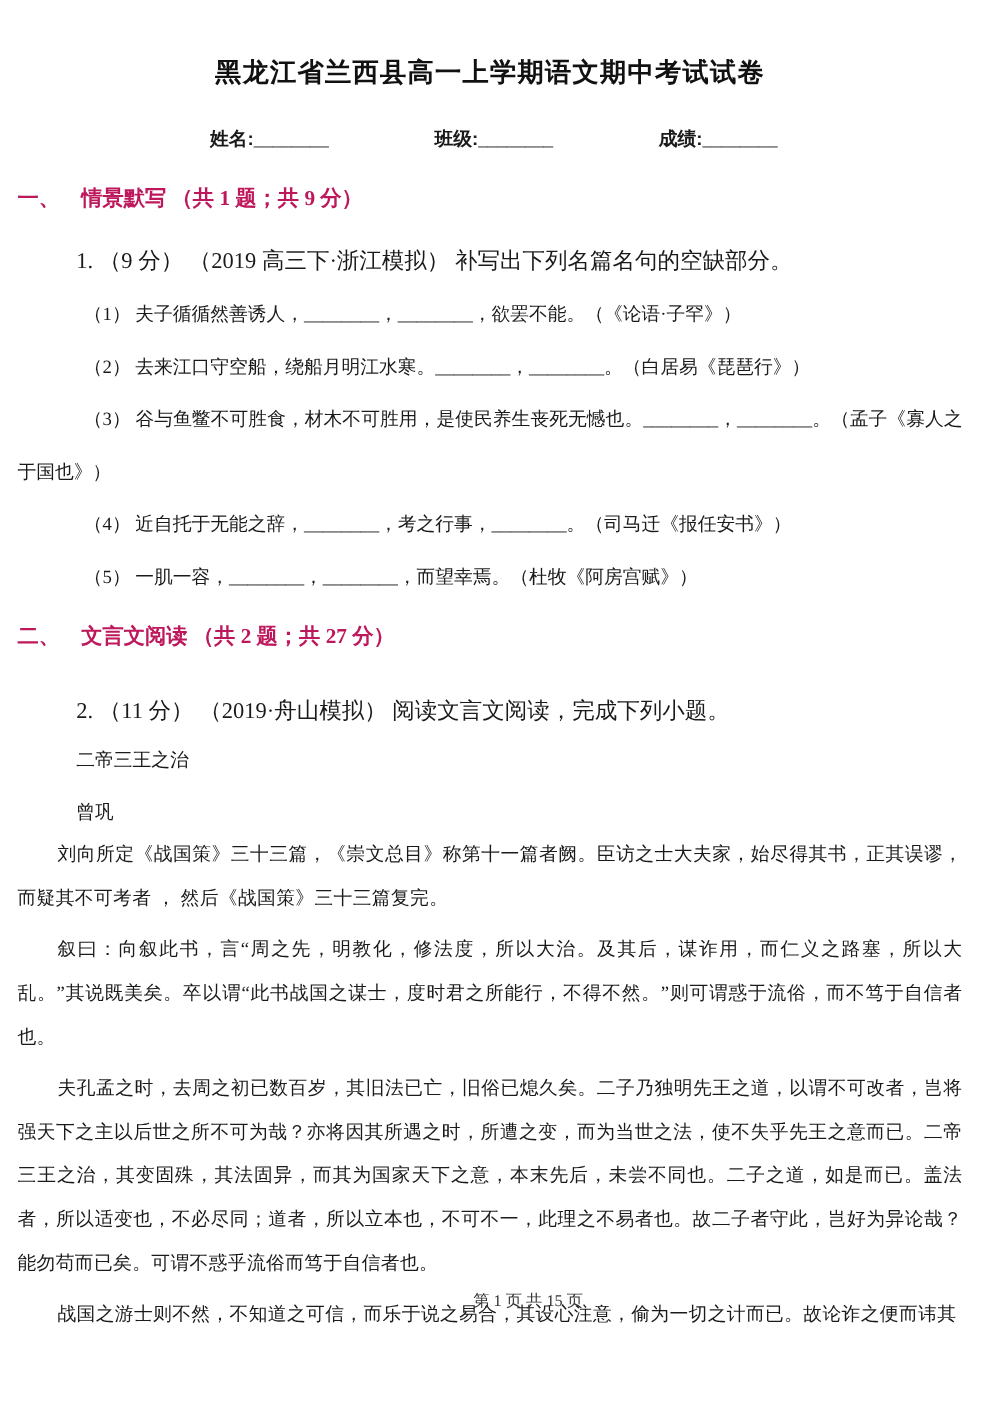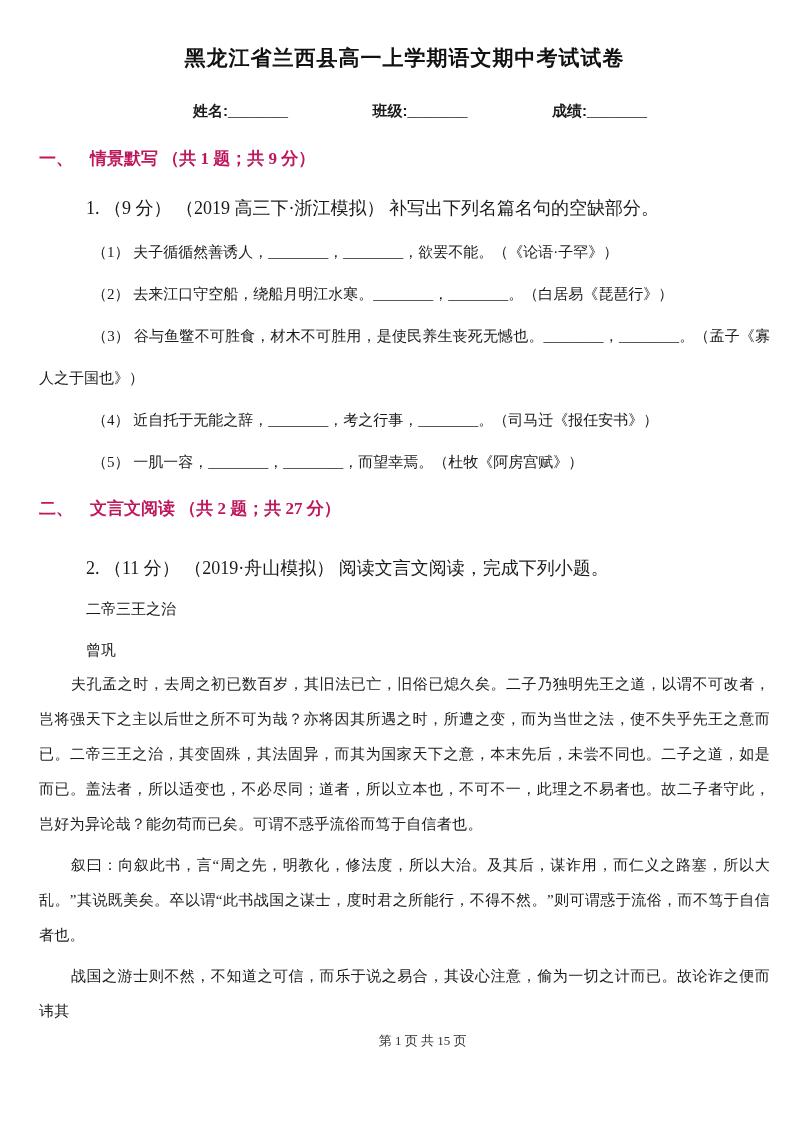--- a/index.html
+++ b/index.html
@@ -6,21 +6,21 @@
   html, body { background: #ffffff; }
   body {
     width: 800px;
     height: 1132px;
     position: relative;
     overflow: hidden;
     color: #1a1a1a;
     font-family: "Liberation Serif", "DejaVu Serif", serif;
   }
   .content {
-    padding: 0 30px 0 39px;
+    padding: 0 30px 0 14px;
   }
   .doc-title {
     margin-top: 44px;
     text-align: center;
     font-family: "Liberation Sans", "DejaVu Sans", sans-serif;
     font-weight: bold;
     font-size: 21px;
     letter-spacing: 1px;
     color: #111;
   }
@@ -113,20 +113,21 @@
   </div>
 
   <div class="sec-heading" style="margin-top:14px;">二、　文言文阅读 （共 2 题；共 27 分）</div>
 
   <div class="q-intro" style="margin-top:36px;">2. （11 分） （2019·舟山模拟） 阅读文言文阅读，完成下列小题。</div>
 
   <div class="passage-title">二帝三王之治</div>
   <div class="passage-author">曾巩</div>
 
   <div class="paras">
+    <div class="para">刘向所定《战国策》三十三篇，《崇文总目》称第十一篇者阙。臣访之士大夫家，始尽得其书，正其误谬，而疑其不可考者 ， 然后《战国策》三十三篇复完。</div>
+    <div class="para">叙曰：向叙此书，言“周之先，明教化，修法度，所以大治。及其后，谋诈用，而仁义之路塞，所以大乱。”其说既美矣。卒以谓“此书战国之谋士，度时君之所能行，不得不然。”则可谓惑于流俗，而不笃于自信者也。</div>
     <div class="para">夫孔孟之时，去周之初已数百岁，其旧法已亡，旧俗已熄久矣。二子乃独明先王之道，以谓不可改者，岂将强天下之主以后世之所不可为哉？亦将因其所遇之时，所遭之变，而为当世之法，使不失乎先王之意而已。二帝三王之治，其变固殊，其法固异，而其为国家天下之意，本末先后，未尝不同也。二子之道，如是而已。盖法者，所以适变也，不必尽同；道者，所以立本也，不可不一，此理之不易者也。故二子者守此，岂好为异论哉？能勿苟而已矣。可谓不惑乎流俗而笃于自信者也。</div>
-    <div class="para">叙曰：向叙此书，言“周之先，明教化，修法度，所以大治。及其后，谋诈用，而仁义之路塞，所以大乱。”其说既美矣。卒以谓“此书战国之谋士，度时君之所能行，不得不然。”则可谓惑于流俗，而不笃于自信者也。</div>
     <div class="para">战国之游士则不然，不知道之可信，而乐于说之易合，其设心注意，偷为一切之计而已。故论诈之便而讳其</div>
   </div>
 
 </div>
 
 <div class="page-footer">第 1 页 共 15 页</div>
 
 </body></html>

